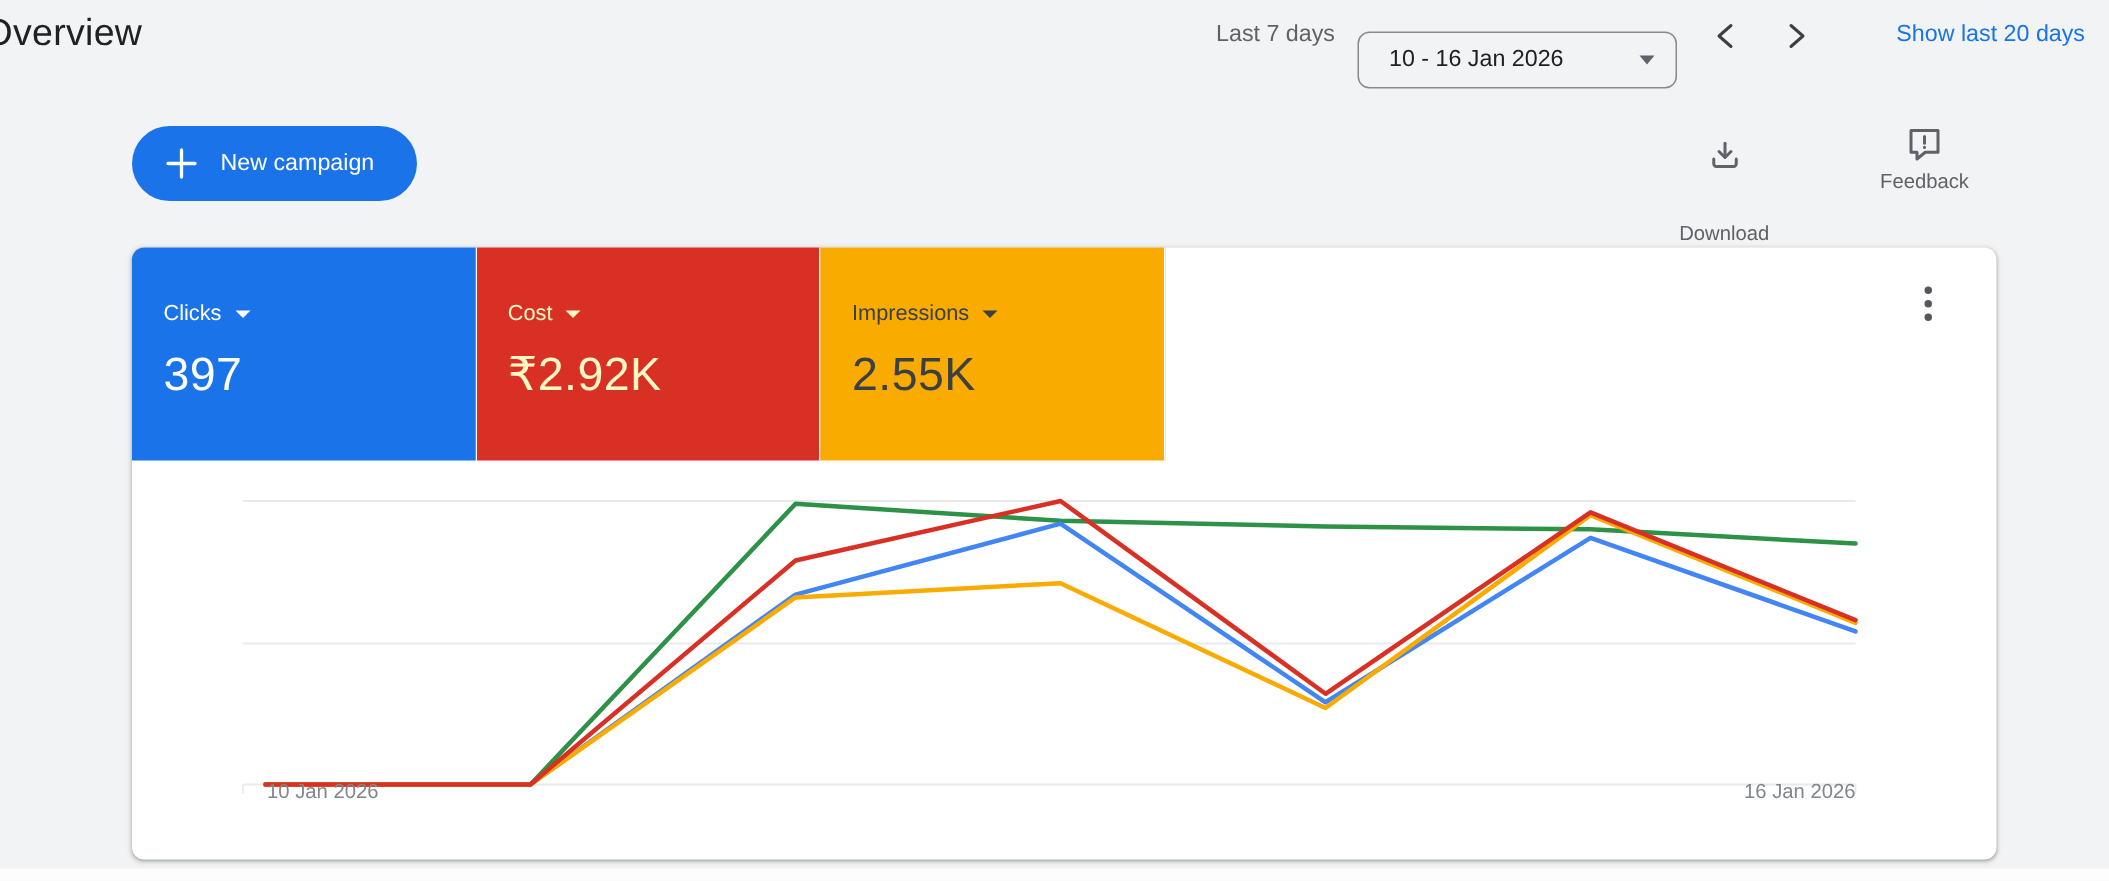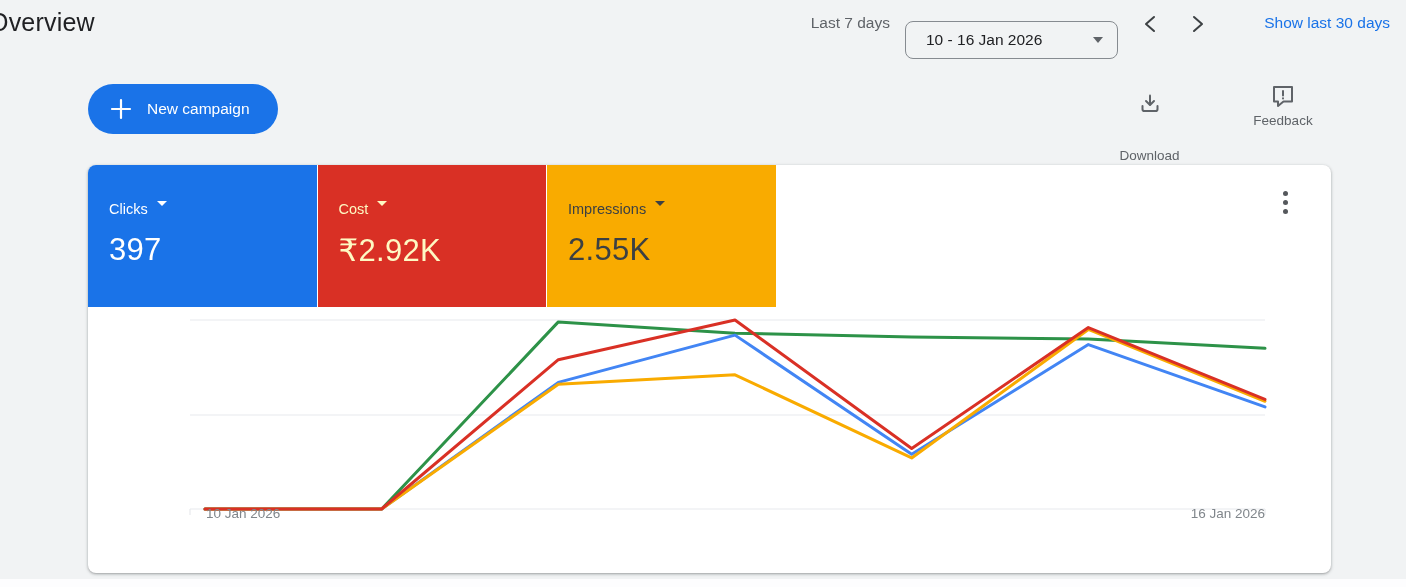--- a/index.html
+++ b/index.html
@@ -69,36 +69,36 @@
     position:absolute; left:88px; top:165px; width:1243px; height:408px;
     background:#fff; border-radius:8px;
     box-shadow:0 1px 2px rgba(60,64,67,.3), 0 1px 3px 1px rgba(60,64,67,.15);
   }
   .scorecards { position:absolute; left:0; top:0; height:142px; display:flex; }
   .scorecard {
     width:229.5px; height:142px; padding:36px 0 0 21px; cursor:pointer;
     border-right:1px solid #fff;
   }
   .scorecard:first-child { border-top-left-radius:8px; }
-  .sc-label-row { display:flex; gap:9px; font-size:14.5px; }
+  .sc-label-row { display:flex; align-items:center; gap:9px; font-size:14.5px; }
   .sc-caret {
     width:0; height:0; border-left:5px solid transparent;
     border-right:5px solid transparent; border-top:5.5px solid currentColor;
     display:inline-block; cursor:pointer;
   }
   .sc-value { margin-top:15px; font-size:31px; font-weight:400; letter-spacing:.3px; }
 
   .kebab {
     position:absolute; right:36px; top:20px; width:20px; height:34px;
     display:flex; flex-direction:column; align-items:center; justify-content:center;
     gap:4px; cursor:pointer;
   }
   .kebab i { width:5px; height:5px; border-radius:50%; background:#55585c; }
 
-  .chart-wrap { position:absolute; left:0; top:128px; width:1073px; height:266px;margin-left:28px; }
+  .chart-wrap { position:absolute; left:0; top:142px; width:1073px; height:266px; }
   .chart-wrap svg { position:absolute; left:0; top:0; }
   .axis-label { position:absolute; top:213px; font-size:13.5px; color:#80868b; }
   .axis-label.start { left:90px; }
   .axis-label.end { left:949px; width:200px; text-align:right; }
 
   .bottom-strip {
     position:absolute; left:0; top:579px; width:1406px; height:8px; background:#fdfdfe;
   }
 </style>
 </head>
@@ -118,21 +118,21 @@
     <svg width="14" height="18" viewBox="0 0 14 18">
         <path d="M11 2 L3 9 L11 16"></path>
       </svg>
   </div>
   <div class="chev-btn next">
     <svg width="14" height="18" viewBox="0 0 14 18">
         <path d="M3 2 L11 9 L3 16"></path>
       </svg>
   </div>
 
-  <div class="show-30">Show last 30 days</div>
+  <div class="show-30">Show last 20 days</div>
 
   <button class="new-campaign">
     <svg width="22" height="22" viewBox="0 0 22 22">
         <path d="M11 2 V20 M2 11 H20"></path>
       </svg>
     <span>New campaign</span>
   </button>
 
   <div class="tool-group download">
     <svg width="24" height="24" viewBox="0 0 24 24">

